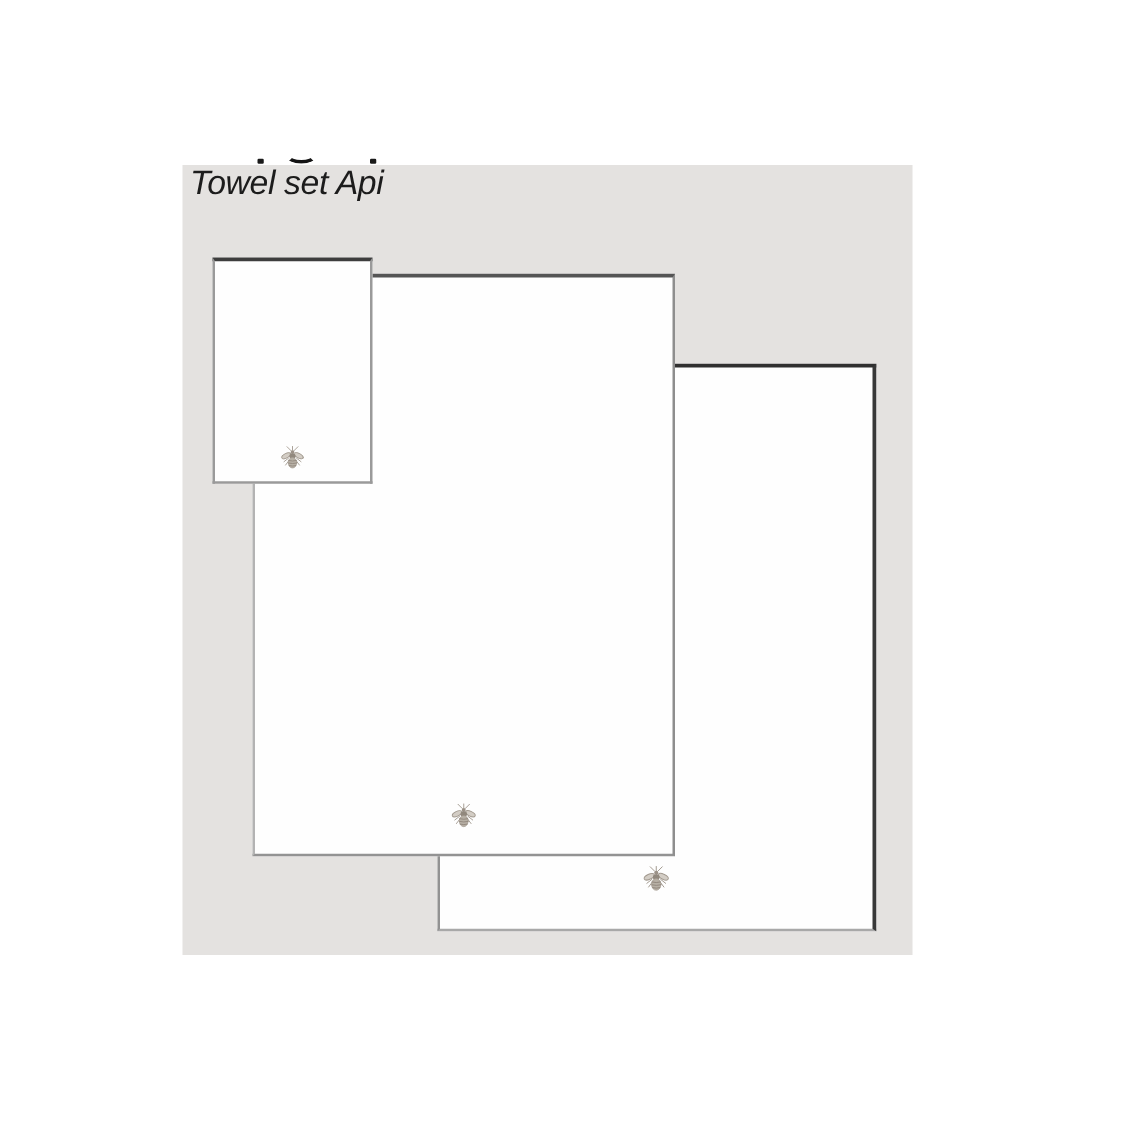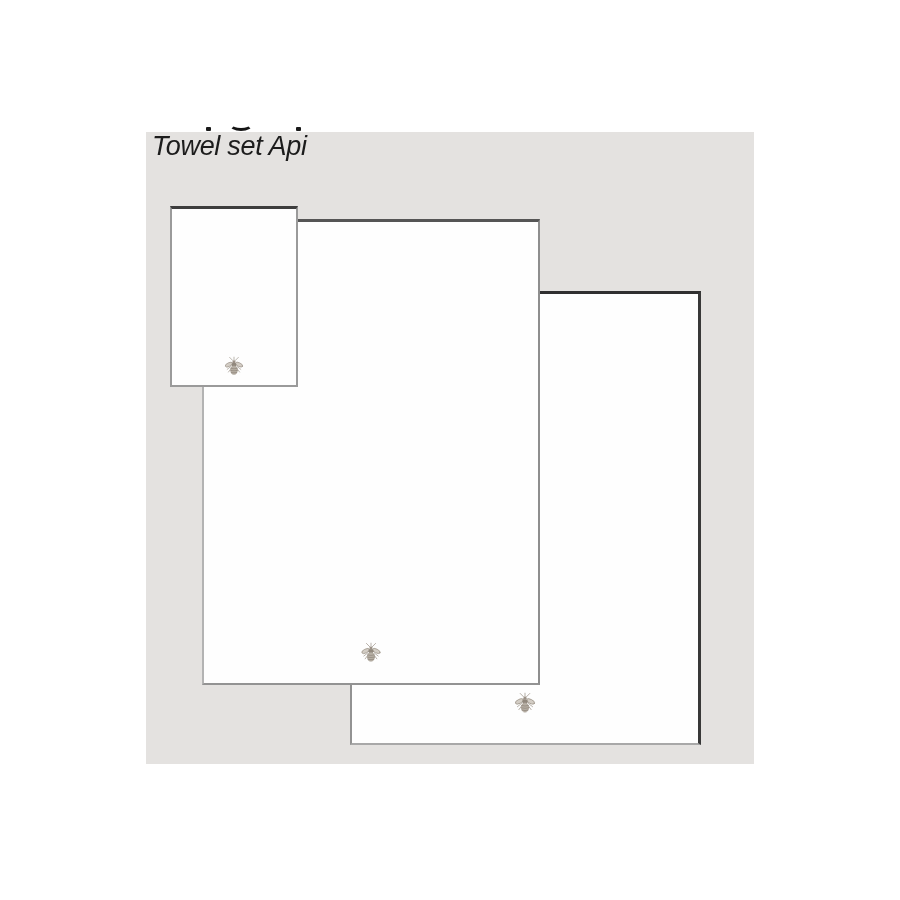--- a/index.html
+++ b/index.html
@@ -8,21 +8,21 @@
     --towel-fill:#fefefe;
     --towel-border-dark:#3d3d3d;
     --towel-border-mid:#6e6e6e;
     --towel-border-light:#9a9a9a;
     --title-text:#1c1c1c;
     --bee-embroidery:#a59c91;
   }
   html,body{margin:0;padding:0;background:#fff;}
   .canvas{
     position:relative;
-    width:900px;height:900px;
+    width:730px;height:900px;
     background:var(--page-background);
     font-family:"Liberation Sans", sans-serif;
     overflow:hidden;
   }
   
   .frag{position:absolute;background:transparent;}
   .frag-dot{width:5px;height:4px;background:#1a1a1a;border-radius:1px;}
   .frag-arc{
     width:24px;height:13px;
     border:3px solid transparent;

